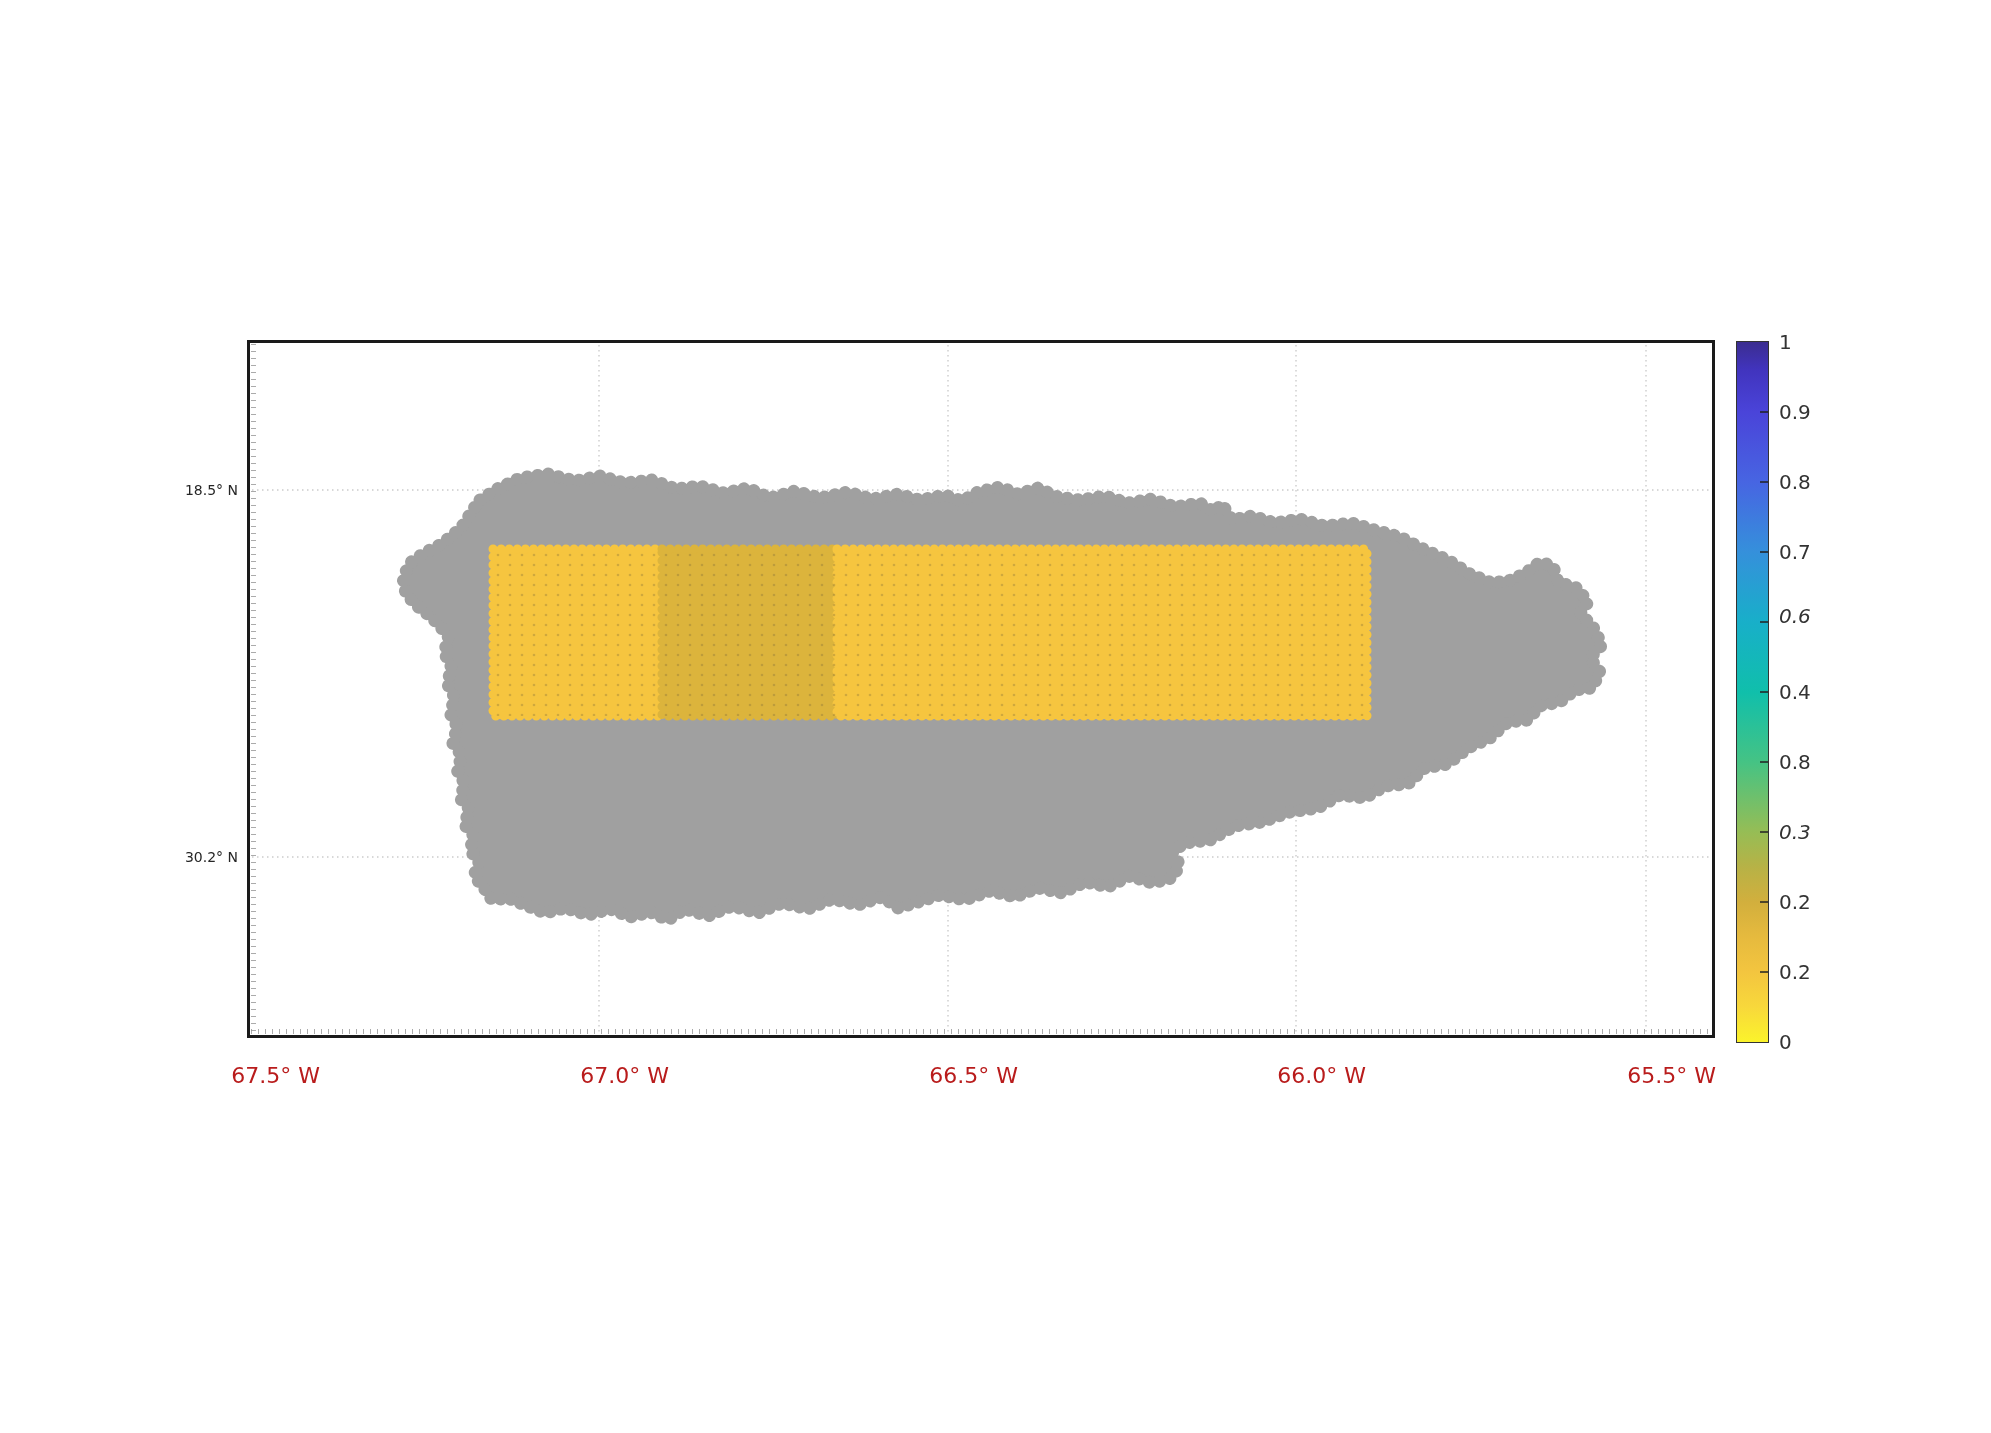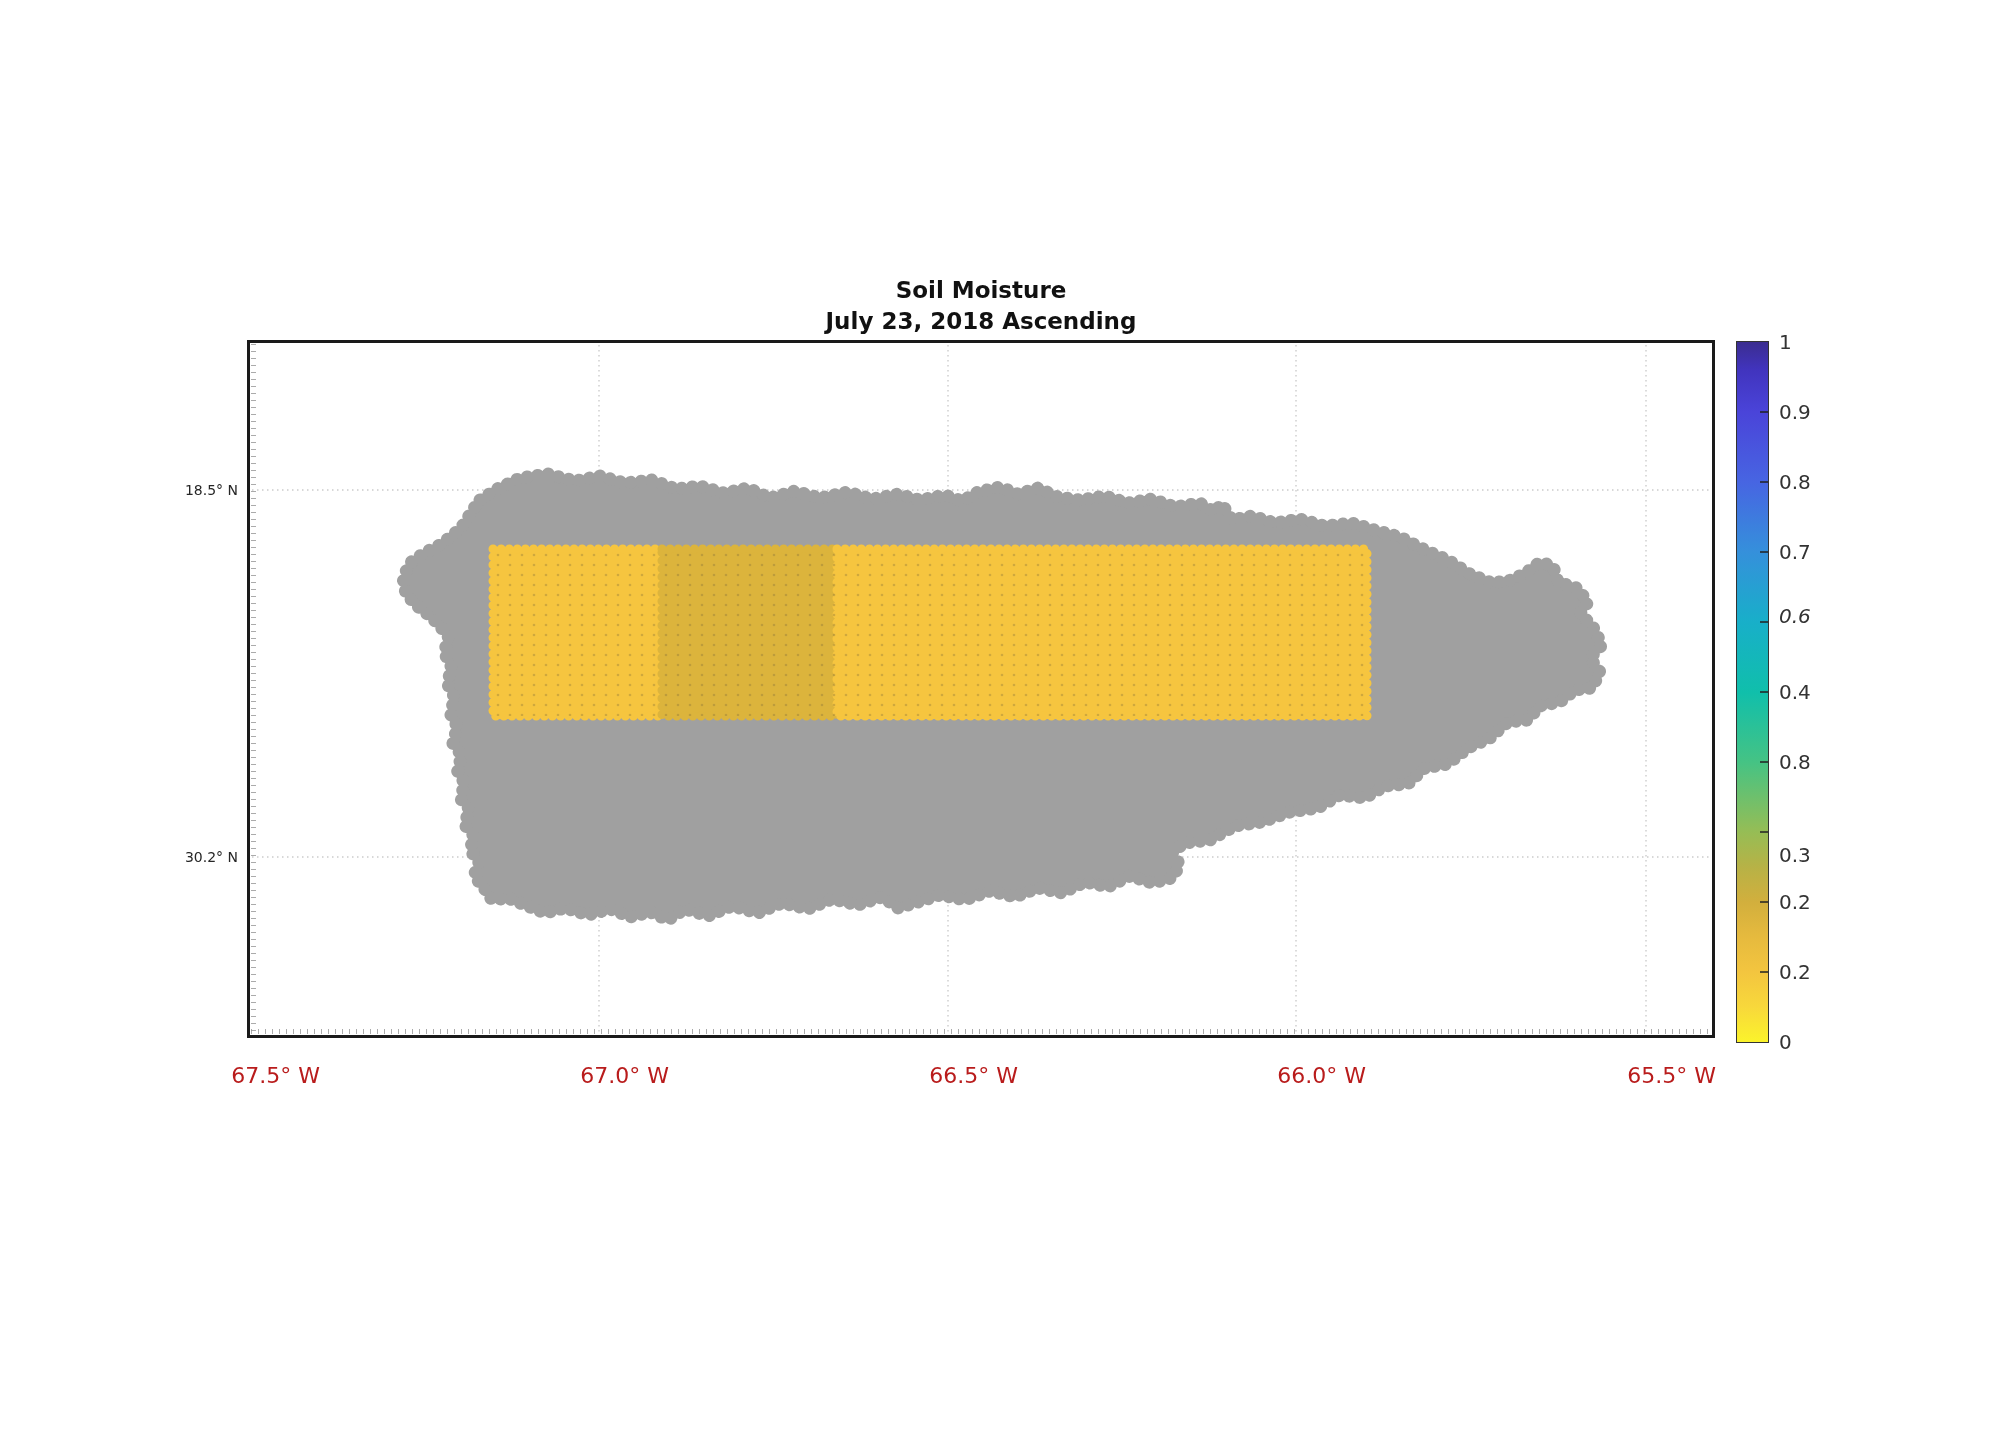--- a/index.html
+++ b/index.html
@@ -41,24 +41,20 @@
   .cbtick{
     position:absolute;left:1779px;width:60px;height:26px;line-height:26px;
     text-align:left;font-size:20px;color:#333;
   }
 </style>
 </head>
 <body>
 
 <div class="figure">
 
-  <div class="title-block">
-    <div>Soil Moisture</div>
-    <div>July 23, 2018 Ascending</div>
-  </div>
 
   <svg class="plot-svg" width="1468" height="698" viewBox="247 340 1468 698">
     <defs>
       <pattern id="swathDots" width="12" height="10" patternUnits="userSpaceOnUse">
         <circle cx="6" cy="5" r="1.3" fill="rgba(115,98,55,0.30)"></circle>
       </pattern>
     </defs>
 
     <g stroke="#cccccc" stroke-width="1.4" stroke-dasharray="1.5 3.5" fill="none">
       <line x1="599" y1="340" x2="599" y2="1038"></line>
@@ -142,18 +138,18 @@
     </svg>
   </div>
 
   <div class="cbtick" style="top:329px;">1</div>
   <div class="cbtick" style="top:399px;">0.9</div>
   <div class="cbtick" style="top:469px;">0.8</div>
   <div class="cbtick" style="top:539px;">0.7</div>
   <div class="cbtick" style="top:603px;font-style:italic;">0.6</div>
   <div class="cbtick" style="top:679px;">0.4</div>
   <div class="cbtick" style="top:749px;">0.8</div>
-  <div class="cbtick" style="top:842px;">0.3</div>
+  <div class="cbtick" style="top:819px;font-style:italic;">0.3</div>
   <div class="cbtick" style="top:889px;">0.2</div>
   <div class="cbtick" style="top:959px;">0.2</div>
   <div class="cbtick" style="top:1029px;">0</div>
 
 </div>
 
 </body></html>

